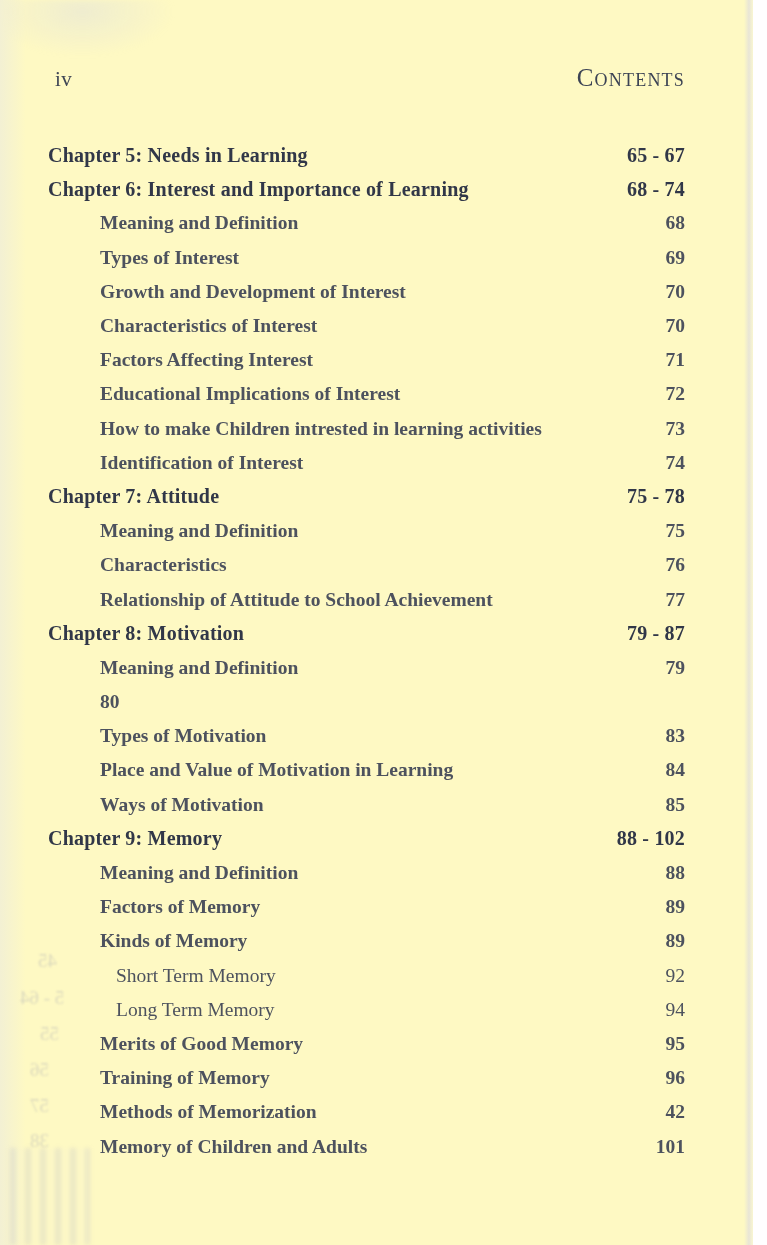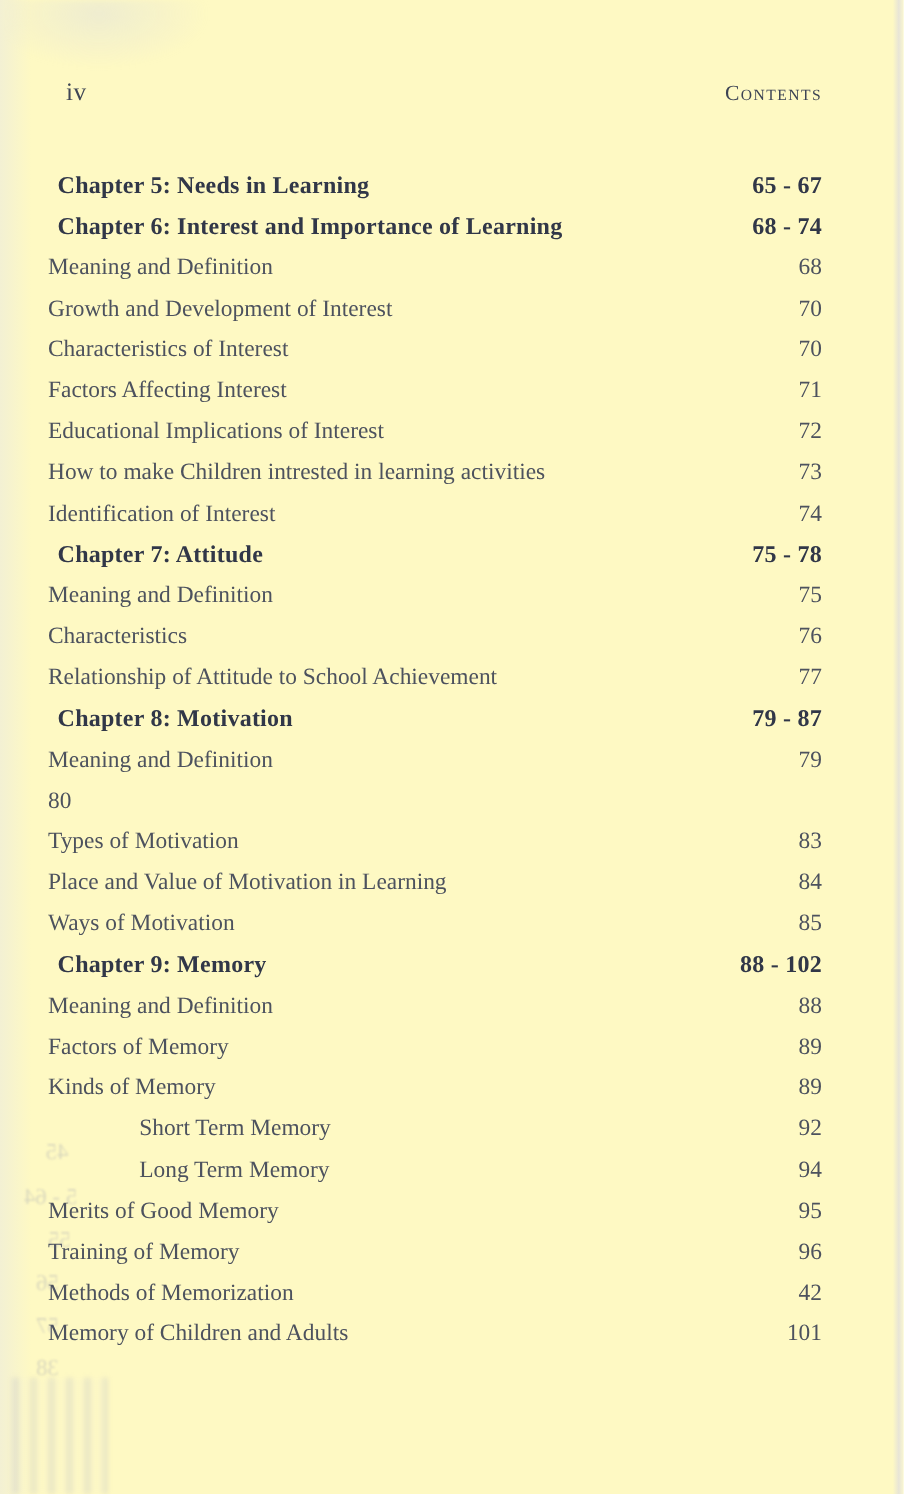--- a/index.html
+++ b/index.html
@@ -42,39 +42,39 @@
   .header{
     position:absolute;top:64px;left:0;right:0;
     display:flex;justify-content:space-between;align-items:baseline;
     padding-left:55px;padding-right:82px;
   }
   .folio{
     font-size:21px;color:#3f4655;letter-spacing:0.5px;
   }
   .running-head{
     font-variant:small-caps;
-    font-size:18px;color:#3c4354;letter-spacing:1.2px;
+    font-size:25px;color:#3c4354;letter-spacing:1.2px;
   }
   
   .toc{
     position:absolute;top:138px;left:0;right:0;
   }
   .row{
     height:34.2px;
     display:flex;justify-content:space-between;align-items:center;
     padding-right:82px;
     color:#4d525e;
     font-size:19.5px;
   }
   .row .pages{white-space:pre;}
   .row.level0{
     font-weight:bold;color:#313748;font-size:20px;
     padding-left:48px;letter-spacing:0.2px;
   }
-  .row.level1{padding-left:40px;}
+  .row.level1{padding-left:100px;font-weight:bold;}
   .row.level2{padding-left:116px;}
   
   .ghost{
     position:absolute;
     font-size:19px;color:rgba(118,126,170,0.26);
     filter:blur(1.1px);
     transform:scaleX(-1);
     pointer-events:none;
     white-space:pre;
   }
@@ -99,20 +99,24 @@
         <span class="label">Chapter 5: Needs in Learning</span>
         <span class="pages">65 - 67</span>
       </div>
       <div class="row level0">
         <span class="label">Chapter 6: Interest and Importance of Learning</span>
         <span class="pages">68 - 74</span>
       </div>
       <div class="row level1">
         <span class="label">Meaning and Definition</span>
         <span class="pages">68</span>
+      </div>
+      <div class="row level1">
+        <span class="label">Types of Interest</span>
+        <span class="pages">69</span>
       </div>
       <div class="row level1">
         <span class="label">Growth and Development of Interest</span>
         <span class="pages">70</span>
       </div>
       <div class="row level1">
         <span class="label">Characteristics of Interest</span>
         <span class="pages">70</span>
       </div>
       <div class="row level1">

